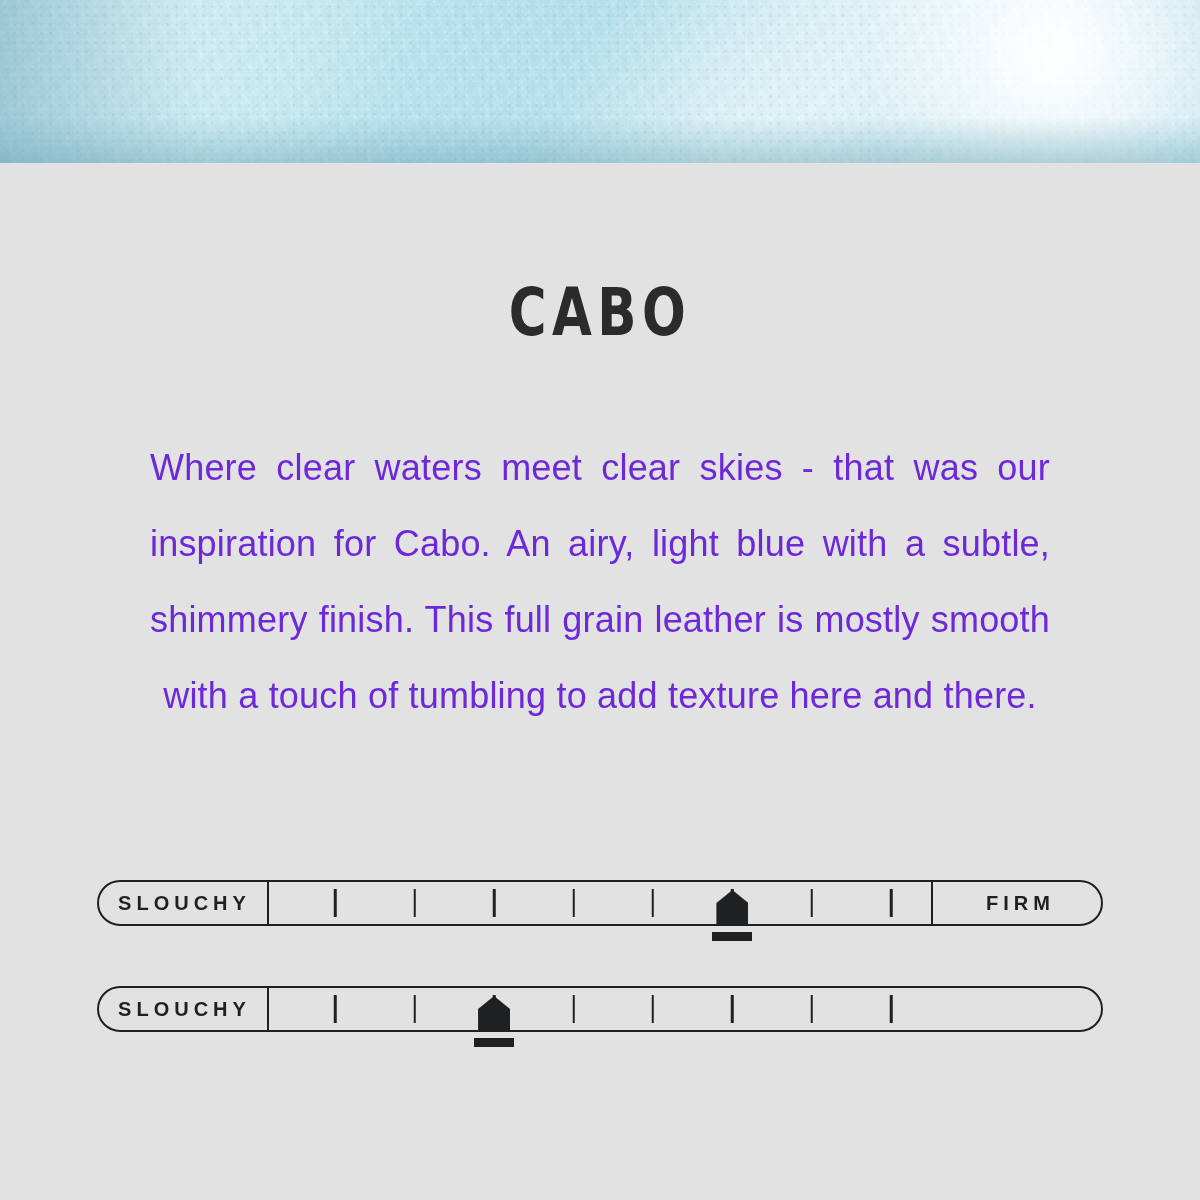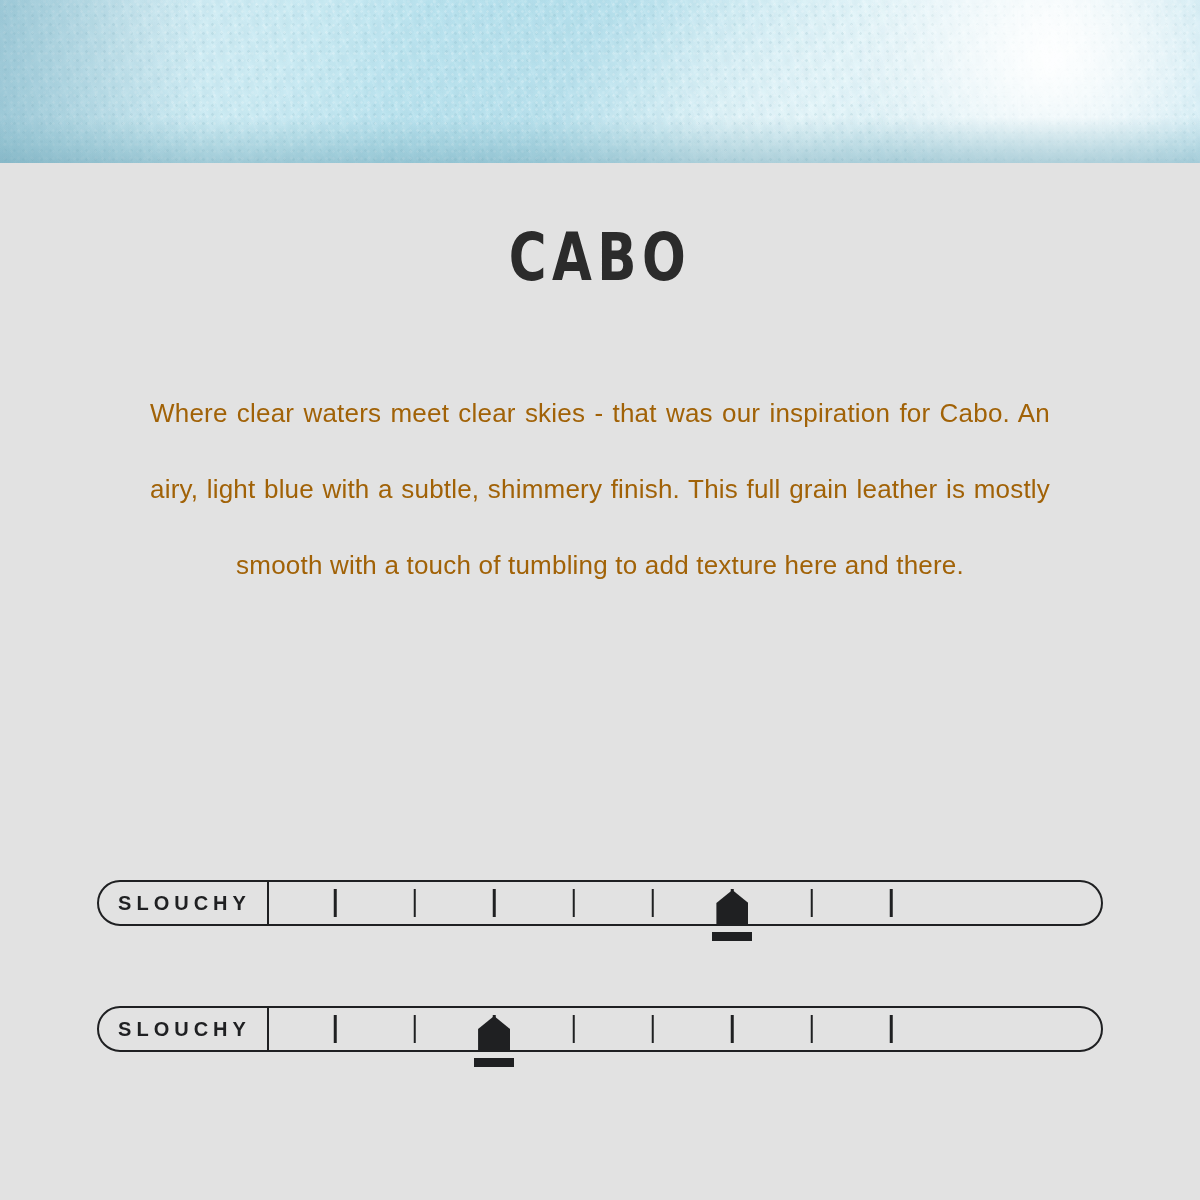--- a/index.html
+++ b/index.html
@@ -75,60 +75,60 @@
     right: -60px; top: -90px;
     width: 420px; height: 300px;
     border-radius: 50%;
     background: radial-gradient(circle, rgba(255,255,255,0.95) 0%, rgba(255,255,255,0.25) 55%, rgba(255,255,255,0) 75%);
     filter: blur(6px);
   }
 
   
   .content {
     position: relative;
-    padding-top: 62px;
+    padding-top: 117px;
   }
 
   .title {
     text-align: center;
     font-family: "DejaVu Sans", sans-serif;
     font-weight: 700;
     font-size: 66px;
     letter-spacing: 7px;
     color: #2b2b2b;
     transform: scaleX(0.78);
     line-height: 1;
     margin: 0;
   }
 
   .body-copy {
     margin: 84px auto 0;
     width: 900px;
     text-align: justify;
     text-align-last: center;
     font-family: "Liberation Sans", sans-serif;
-    font-size: 26px;
+    font-size: 36px;
     line-height: 76px;
-    color: #a16207;
+    color: #6d28d9;
     letter-spacing: 0.2px;
     font-weight: 400;
   }
   .body-copy p { margin: 0; }
 
   
   .scales {
     position: absolute;
     left: 0;
     top: 880px;
     width: 1200px;
   }
   .scale {
     position: relative;
     width: 1006px;
-    margin: 0 auto 66px;
+    margin: 0 auto 46px;
     height: 60px;
   }
   .scale-track {
     position: absolute;
     left: 0; top: 0;
     width: 1006px;
     height: 46px;
     border: 2.5px solid #1f2022;
     border-radius: 23px;
     box-sizing: border-box;
@@ -219,20 +219,21 @@
     <div class="body-copy">
       <p>Where clear waters meet clear skies - that was our inspiration for Cabo. An airy, light blue with a subtle, shimmery finish. This full grain leather is mostly smooth with a touch of tumbling to add texture here and there.</p>
     </div>
   </div>
 
   <div class="scales">
 
     <div class="scale">
       <div class="scale-track"></div>
       <div class="scale-cap left">SLOUCHY</div>
+      <div class="scale-cap right">FIRM</div>
       <div class="ticks">
         <div class="tick" style="left:10%"></div>
         <div class="tick" style="left:22%"></div>
         <div class="tick" style="left:34%"></div>
         <div class="tick" style="left:46%"></div>
         <div class="tick" style="left:58%"></div>
         <div class="tick" style="left:70%"></div>
         <div class="tick" style="left:82%"></div>
         <div class="tick" style="left:94%"></div>
         <div class="marker" style="left:70%">

